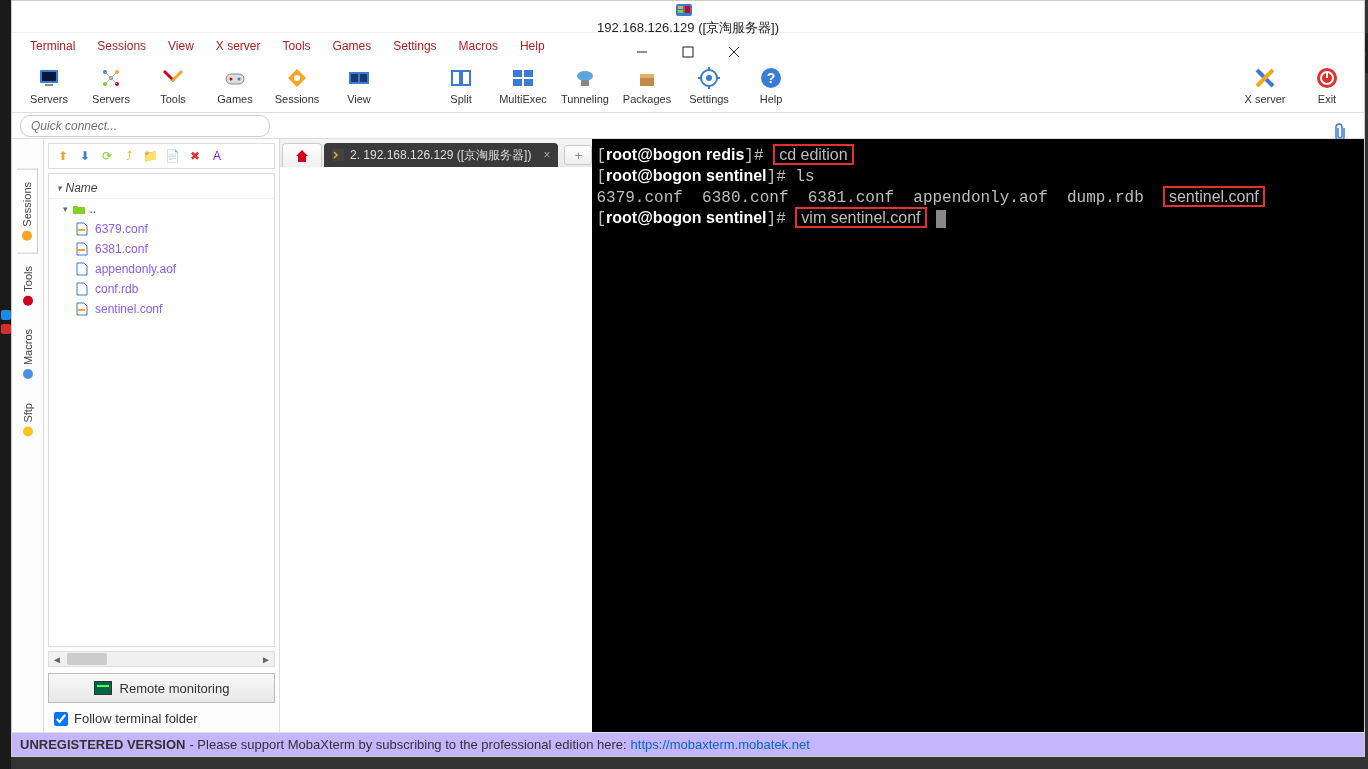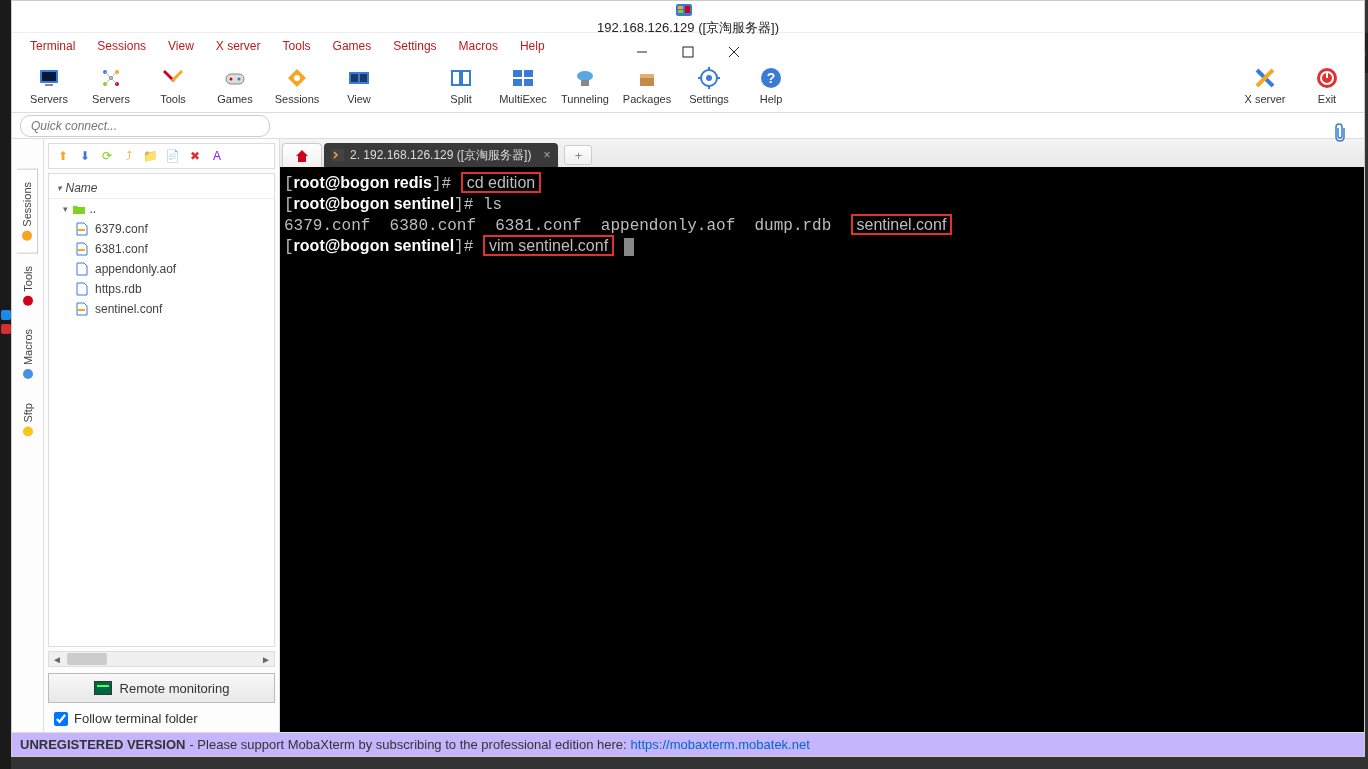--- a/index.html
+++ b/index.html
@@ -37,37 +37,37 @@
 .sidebar { width: 236px; background: #fdfdfd; display: flex; flex-direction: column; border-right: 1px solid #ddd; }
 .side-toolbar { height: 26px; display: flex; align-items: center; padding: 0 6px; gap: 6px; border: 1px solid #ddd; margin: 4px; background:#fff; }
 .st-ic { width: 16px; height: 16px; cursor: pointer; display:inline-flex; align-items:center; justify-content:center; font-size:12px;}
 .path-bar { height: 22px; margin: 0 4px 4px; border: 1px solid #ddd; display: flex; align-items: center; padding: 0 6px; font-size: 11px; color: #444; background:#fff;}
 .path-bar .path-text { flex: 1; }
 .path-bar .ok { width:14px; height:14px; background:#4caf50; border-radius:50%; display:flex; align-items:center;justify-content:center;color:#fff;font-size:9px;}
 
 .file-tree { flex: 1; overflow: auto; font-size: 12px; padding: 4px 0; background:#fff; margin: 0 4px; border:1px solid #ddd;}
 .tree-header { padding: 3px 8px; border-bottom: 1px solid #eee; color: #444; display:flex; align-items:center; gap:4px;font-style:italic;}
 .tree-header::before{content:"▾"; color:#666; font-size:9px;}
-.tree-item { padding: 3px 6px 3px 26px; display: flex; align-items: center; gap: 6px; cursor: pointer; color: #404040; }
+.tree-item { padding: 3px 6px 3px 26px; display: flex; align-items: center; gap: 6px; cursor: pointer; color: #8b5cf6; }
 .tree-parent { padding-left: 14px; display:flex; align-items:center; gap:4px; color:#333; padding-top:3px; padding-bottom:3px;}
 .tree-parent::before{content:"▾"; color:#666; font-size:9px;}
 .file-ic { width: 14px; height: 14px; flex-shrink: 0; }
 .h-scroll { height: 16px; margin: 4px; display:flex; align-items:center; background:#f0f0f0; border:1px solid #ddd;}
 .h-scroll .arrow{ width:16px; text-align:center; color:#666; font-size:10px; cursor:pointer;}
 .h-scroll .track{ flex:1; height:100%; position:relative;}
 .h-scroll .thumb{ position:absolute; left:2px; width:40px; top:1px; bottom:1px; background:#ccc; border-radius:2px;}
 
 .remote-mon { margin: 2px 4px; height: 30px; border: 1px solid #bbb; background: linear-gradient(#f8f8f8,#e8e8e8); display: flex; align-items: center; justify-content: center; gap: 8px; font-size: 13px; color: #333; cursor: pointer; }
 .remote-mon .mon-ic{ width:18px; height:14px; background:#064; border:1px solid #333; position:relative;}
 .remote-mon .mon-ic::after{content:""; position:absolute; left:2px; right:2px; top:3px; height:2px; background:#5f5;}
 
 .follow-row { padding: 6px 10px; display: flex; align-items: center; gap: 6px; font-size: 13px; color: #333; }
 .follow-row input { width: 14px; height: 14px; }
 
-.main { flex: 1; display: flex; flex-direction: column; background: #fff; min-width: 0; }
+.main { flex: 1; display: flex; flex-direction: row; background: #fff; min-width: 0; }
 .tabs-row { height: 28px; display: flex; align-items: end; background: linear-gradient(#f4f4f4,#e8e8e8); padding-left: 2px; gap: 2px; }
 .home-tab { width: 40px; height: 24px; background: linear-gradient(#fff,#f0f0f0); border: 1px solid #ccc; border-bottom: none; border-radius: 4px 4px 0 0; display: flex; align-items: center; justify-content: center; cursor: pointer; }
 .term-tab { height: 24px; background: #3a3a3a; color: #ddd; border-radius: 4px 4px 0 0; display: flex; align-items: center; padding: 0 8px; gap: 6px; font-size: 12px; cursor: pointer; max-width: 300px;}
 .term-tab .tt-ic{ width:12px;height:12px; background:#555; display:inline-block;}
 .term-tab .tab-close { margin-left: 6px; color: #aaa; cursor: pointer; }
 .add-tab { width: 28px; height: 20px; margin-left: 4px; background: linear-gradient(#fff,#eee); border: 1px solid #ccc; border-radius: 3px; display: flex; align-items: center; justify-content: center; font-size: 13px; color: #888; cursor: pointer; margin-bottom:2px;}
 .clip-icon { width: 28px; display:flex; align-items:center; justify-content:center; color:#3a7bd5; font-size:18px; cursor:pointer; position:absolute; right:10px; top:122px;}
 
 .terminal { flex: 1; background: #000; color: #bdbdbd; font-family: "Consolas", "Courier New", monospace; font-size: 16px; line-height: 20px; padding: 6px 4px; white-space: pre; overflow: hidden; position: relative; }
 .term-bold { color: #fff; font-weight: bold; }
@@ -354,21 +354,21 @@
             <div class="tree-item">
               <svg class="file-ic" viewBox="0 0 14 14">
                 <path d="M2 1 h7 l3 3 v9 h-10 z" fill="#fff" stroke="#3a7bd5"></path>
               </svg>
               <span>appendonly.aof</span>
             </div>
             <div class="tree-item">
               <svg class="file-ic" viewBox="0 0 14 14">
                 <path d="M2 1 h7 l3 3 v9 h-10 z" fill="#fff" stroke="#3a7bd5"></path>
               </svg>
-              <span>https.rdb</span>
+              <span>conf.rdb</span>
             </div>
             <div class="tree-item">
               <svg class="file-ic" viewBox="0 0 14 14">
                 <path d="M2 1 h7 l3 3 v9 h-10 z" fill="#fff" stroke="#3a7bd5"></path>
                 <rect x="2" y="7" width="8" height="2" fill="#f5a623"></rect>
               </svg>
               <span>sentinel.conf</span>
             </div>
           </div>
       </div>

